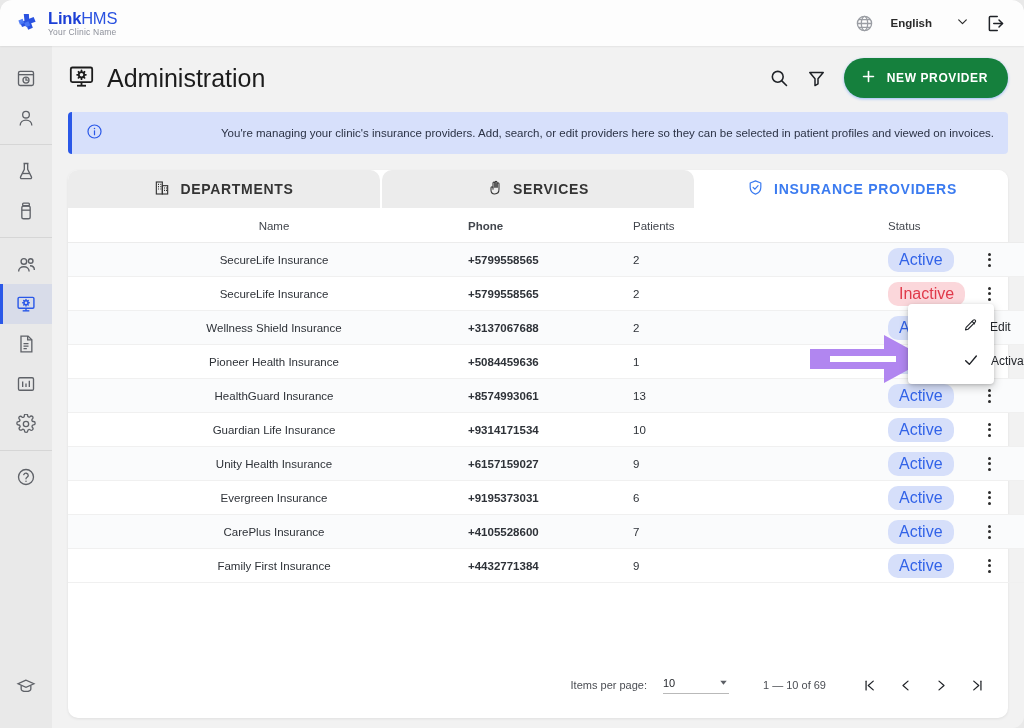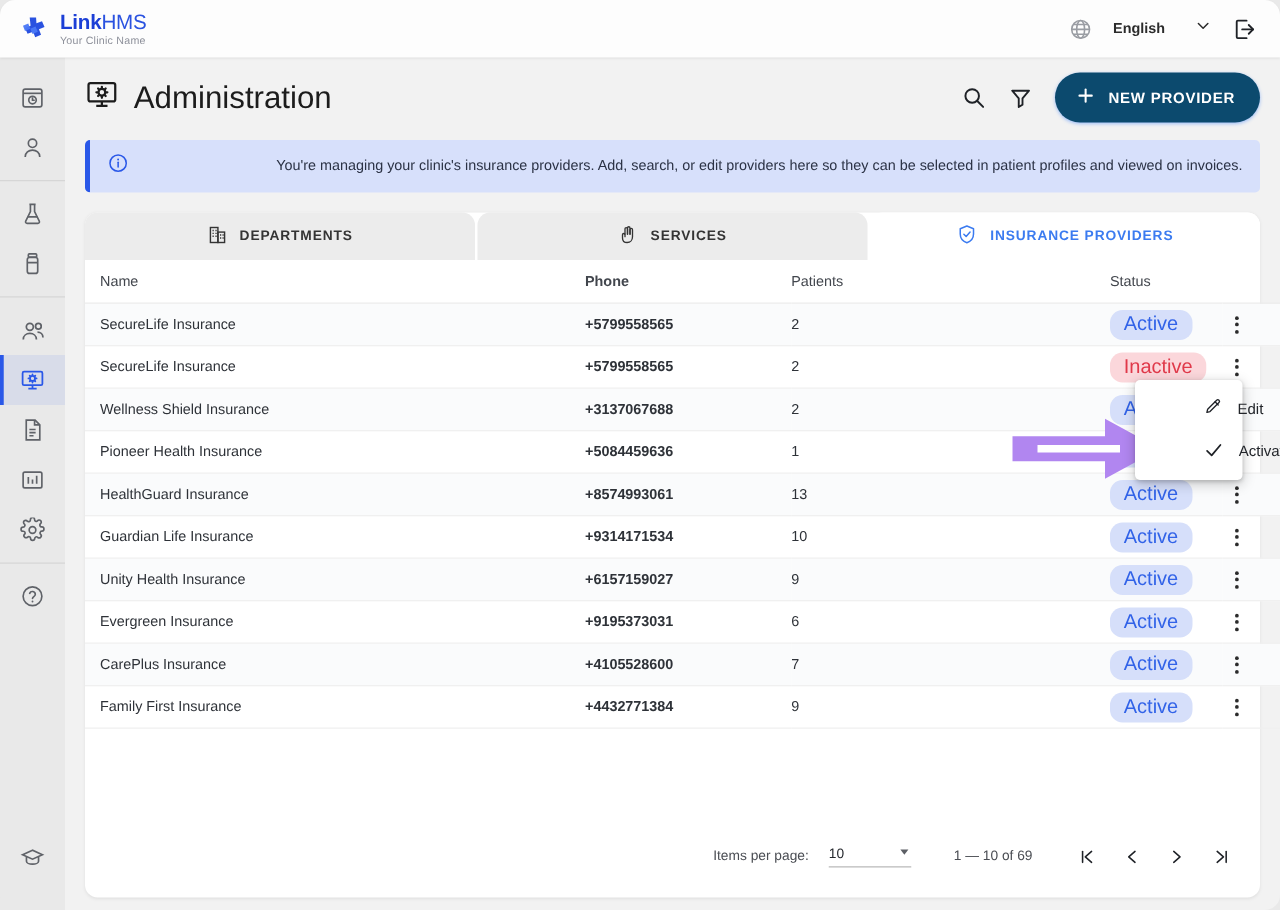--- a/index.html
+++ b/index.html
@@ -79,21 +79,21 @@
 
   .page-head {
     display: flex; align-items: center;
     height: 64px; padding: 0 16px 0 16px;
   }
   .page-title-wrap { display: flex; align-items: center; gap: 12px; }
   .page-title { font-size: 25px; color: #1c1c1c; font-weight: 400; }
   .head-actions { margin-left: auto; display: flex; align-items: center; gap: 18px; }
   .btn-primary {
     height: 40px; padding: 0 20px 0 16px;
-    background: #0c4a6e; color: #fff;
+    background: #15803d; color: #fff;
     border: none; border-radius: 20px;
     display: flex; align-items: center; gap: 10px;
     font-size: 12px; font-weight: 700; letter-spacing: .6px;
     cursor: pointer;
     box-shadow: 0 1px 3px rgba(26,107,255,.4);
   }
 
   
   .banner {
     margin: 2px 16px 0 16px;
@@ -114,39 +114,39 @@
     border-radius: 10px;
     height: 548px;
     position: relative;
     box-shadow: 0 1px 3px rgba(0,0,0,.08);
     display: flex; flex-direction: column;
   }
   .tabs { display: flex; height: 38px; }
   .tab {
     flex: 1; display: flex; align-items: center; justify-content: center; gap: 10px;
     background: #ececec; color: #343434;
-    font-size: 11px; font-weight: 700; letter-spacing: .7px;
+    font-size: 14px; font-weight: 700; letter-spacing: .7px;
     cursor: pointer;
     border-top-left-radius: 10px; border-top-right-radius: 10px;
     margin-right: 2px;
   }
   .tab:last-child { margin-right: 0; }
   .tab.active { background: #fff; color: #3b7bf0; }
 
   table { width: 100%; border-collapse: collapse; table-layout: fixed; }
   th {
     text-align: left; font-size: 11.5px; font-weight: 400; color: #42464d;
     padding: 12px 0 10px 0; border-bottom: 1px solid #ececec;
   }
   td {
     font-size: 11.5px; color: #2e3238;
     height: 34px; border-bottom: 1px solid #f0f0f0;
   }
   tbody tr:nth-child(odd) { background: #fafbfc; }
-  .col-name { width: 400px; padding-left: 12px; }
+  .col-name { width: 400px; padding-left: 12px; text-align: center; }
   .col-phone { width: 165px; font-weight: bold; }
   .col-patients { width: 255px; }
   .col-status { width: 90px; }
   .col-menu { width: 46px; }
 
   .badge {
     display: inline-block; padding: 3px 11px; border-radius: 10px;
     font-size: 16px; font-weight: 400;
   }
   .badge.active { background: #d6dffa; color: #3263e8; }

